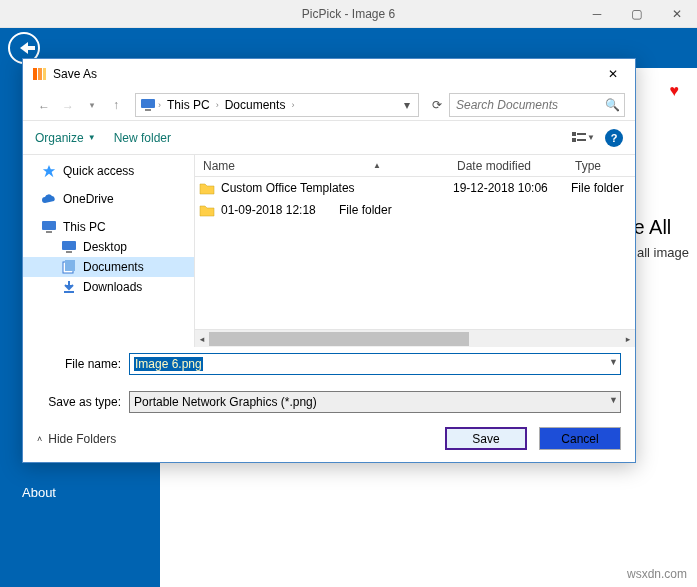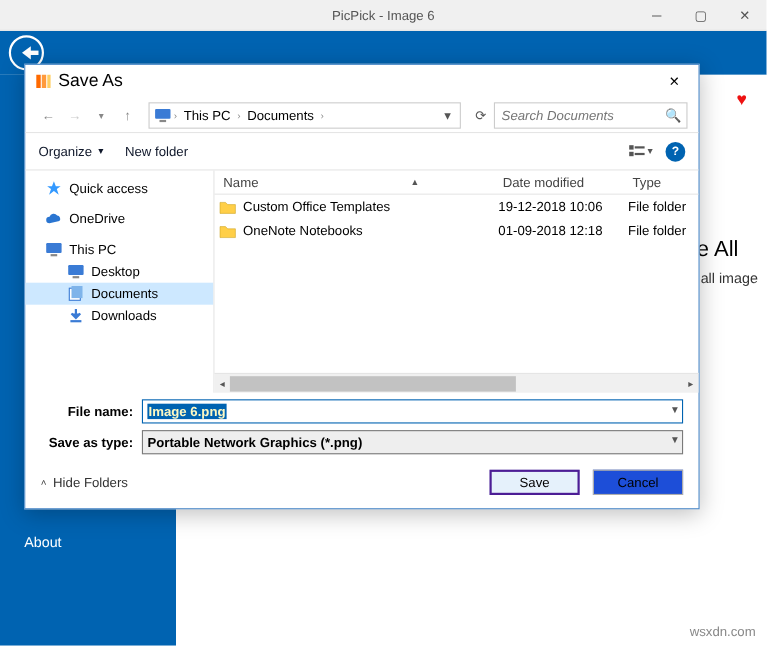--- a/index.html
+++ b/index.html
@@ -31,38 +31,38 @@
   .watermark { position:absolute; bottom:6px; right:10px; color:#888; font-size:12px; }
 
   
   .dialog {
     position:absolute; left:22px; top:58px; width:614px; height:405px;
     background:#fff; border:1px solid #4a88c7; box-shadow:0 4px 20px rgba(0,0,0,.25);
     display:flex; flex-direction:column; z-index:10;
   }
   .dlg-title { height:30px; display:flex; align-items:center; padding:0 8px; }
   .dlg-title .icn { width:16px; height:16px; margin-right:6px; }
-  .dlg-title .txt { font-size:16px; }
+  .dlg-title .txt { font-size:12px; }
   .dlg-title .spacer { flex:1; }
   .dlg-title .close { width:28px; height:24px; display:flex; align-items:center; justify-content:center; }
 
   .dlg-nav { height:32px; display:flex; align-items:center; gap:2px; padding:0 10px; border-bottom:1px solid #e5e5e5; }
   .navbtn { width:22px; height:22px; display:flex; align-items:center; justify-content:center; color:#888; border-radius:2px; }
   .breadcrumb { flex:1; height:24px; border:1px solid #ccc; background:#fff; display:flex; align-items:center; padding:0 4px; gap:2px; margin:0 6px; }
   .breadcrumb .pc-icon { width:16px; height:14px; }
   .breadcrumb .crumb { padding:0 4px; }
   .breadcrumb .sep { color:#888; font-size:9px; }
   .bc-drop { color:#555; padding:0 4px; }
   .refresh { width:20px; height:20px; display:flex; align-items:center; justify-content:center; color:#555; }
   .search { width:176px; height:24px; border:1px solid #ccc; position:relative; display:flex; align-items:center; }
   .search input { border:none; outline:none; width:100%; height:100%; padding:0 24px 0 6px; font-size:12px; color:#888; font-style:italic; background:transparent; }
   .search .sicon { position:absolute; right:4px; color:#666; }
 
   .dlg-toolbar { height:34px; display:flex; align-items:center; padding:0 12px; gap:18px; border-bottom:1px solid #e5e5e5; }
-  .tbtn { color:#0f172a; display:flex; align-items:center; gap:4px; }
+  .tbtn { color:#0f766e; display:flex; align-items:center; gap:4px; }
   .viewbtns { margin-left:auto; display:flex; gap:8px; align-items:center; }
   .viewbtn { width:28px; height:22px; display:flex; align-items:center; justify-content:center; color:#555; border:1px solid transparent; }
   .help { width:18px; height:18px; border-radius:50%; background:#0063b1; color:#fff; display:flex; align-items:center; justify-content:center; font-size:11px; font-weight:bold; }
 
   .dlg-main { flex:1; display:flex; min-height:0; }
   .tree { width:172px; border-right:1px solid #e5e5e5; padding:6px 0; overflow:hidden; }
   .tnode { display:flex; align-items:center; gap:6px; padding:3px 8px 3px 18px; white-space:nowrap; }
   .tnode.child { padding-left:38px; }
   .tnode.sel { background:#cde8ff; }
   .tnode .ticon { width:16px; height:14px; flex-shrink:0; display:flex; align-items:center; justify-content:center; }
@@ -72,21 +72,21 @@
   .cols > div { padding:3px 8px; display:flex; align-items:center; gap:4px; }
   .cols .sort { font-size:8px; color:#555; }
   .files { flex:1; }
   .frow { display:flex; align-items:center; height:22px; padding-left:4px; }
   .frow .ficon { width:16px; height:14px; margin-right:6px; }
   .filepane .hscroll { height:18px; border-top:1px solid #e5e5e5; position:relative; background:#f0f0f0; }
   .hscroll .thumb { position:absolute; left:14px; top:2px; height:14px; width:260px; background:#c2c2c2; }
   .hscroll .arrL, .hscroll .arrR { position:absolute; top:2px; width:14px; height:14px; color:#555; font-size:9px; display:flex; align-items:center; justify-content:center;}
   .hscroll .arrL { left:0; } .hscroll .arrR { right:0; }
 
-  .dlg-fields { padding:6px 14px 6px 14px; display:grid; grid-template-columns:92px 1fr; row-gap:6px; align-items:center;font-weight:bold; }
+  .dlg-fields { padding:6px 14px 6px 14px; display:grid; grid-template-columns:92px 1fr; row-gap:16px; align-items:center; }
   .dlg-fields label { text-align:right; padding-right:8px; }
   .field-wrap { position:relative; }
   .field-wrap select, .field-wrap .fname {
      width:100%; height:22px; border:1px solid #7a7a7a; font-size:12px; padding:0 22px 0 4px; background:#fff;
   }
   .fname { display:flex; align-items:center; border:1px solid #0063b1 !important; }
   .fname .seltext { background:#0063b1; color:#fef9c3; padding:0 1px; }
   .field-wrap .dd { position:absolute; right:3px; top:4px; color:#555; font-size:9px; pointer-events:none; }
 
   .dlg-bottom { display:flex; align-items:center; padding:8px 14px 12px 14px; gap:12px; }
@@ -283,21 +283,20 @@
                   <path class="folder-svg" d="M1 3h5l2 2h7v8H1z"></path>
                 </svg></span>
             <span class="c-name" style="flex:0 0 232px">Custom Office Templates</span>
             <span class="c-date">19-12-2018 10:06</span>
             <span class="c-type">File folder</span>
           </div>
           <div class="frow">
             <span class="ficon"><svg viewBox="0 0 16 14" width="16" height="14">
                   <path class="folder-svg" d="M1 3h5l2 2h7v8H1z"></path>
                 </svg></span>
-            <span class="c-name" style="flex:0 0 232px">OneNote Notebooks</span>
             <span class="c-date">01-09-2018 12:18</span>
             <span class="c-type">File folder</span>
           </div>
         </div>
         <div class="hscroll">
           <div class="arrL">◂</div>
           <div class="thumb"></div>
           <div class="arrR">▸</div>
         </div>
       </div>

